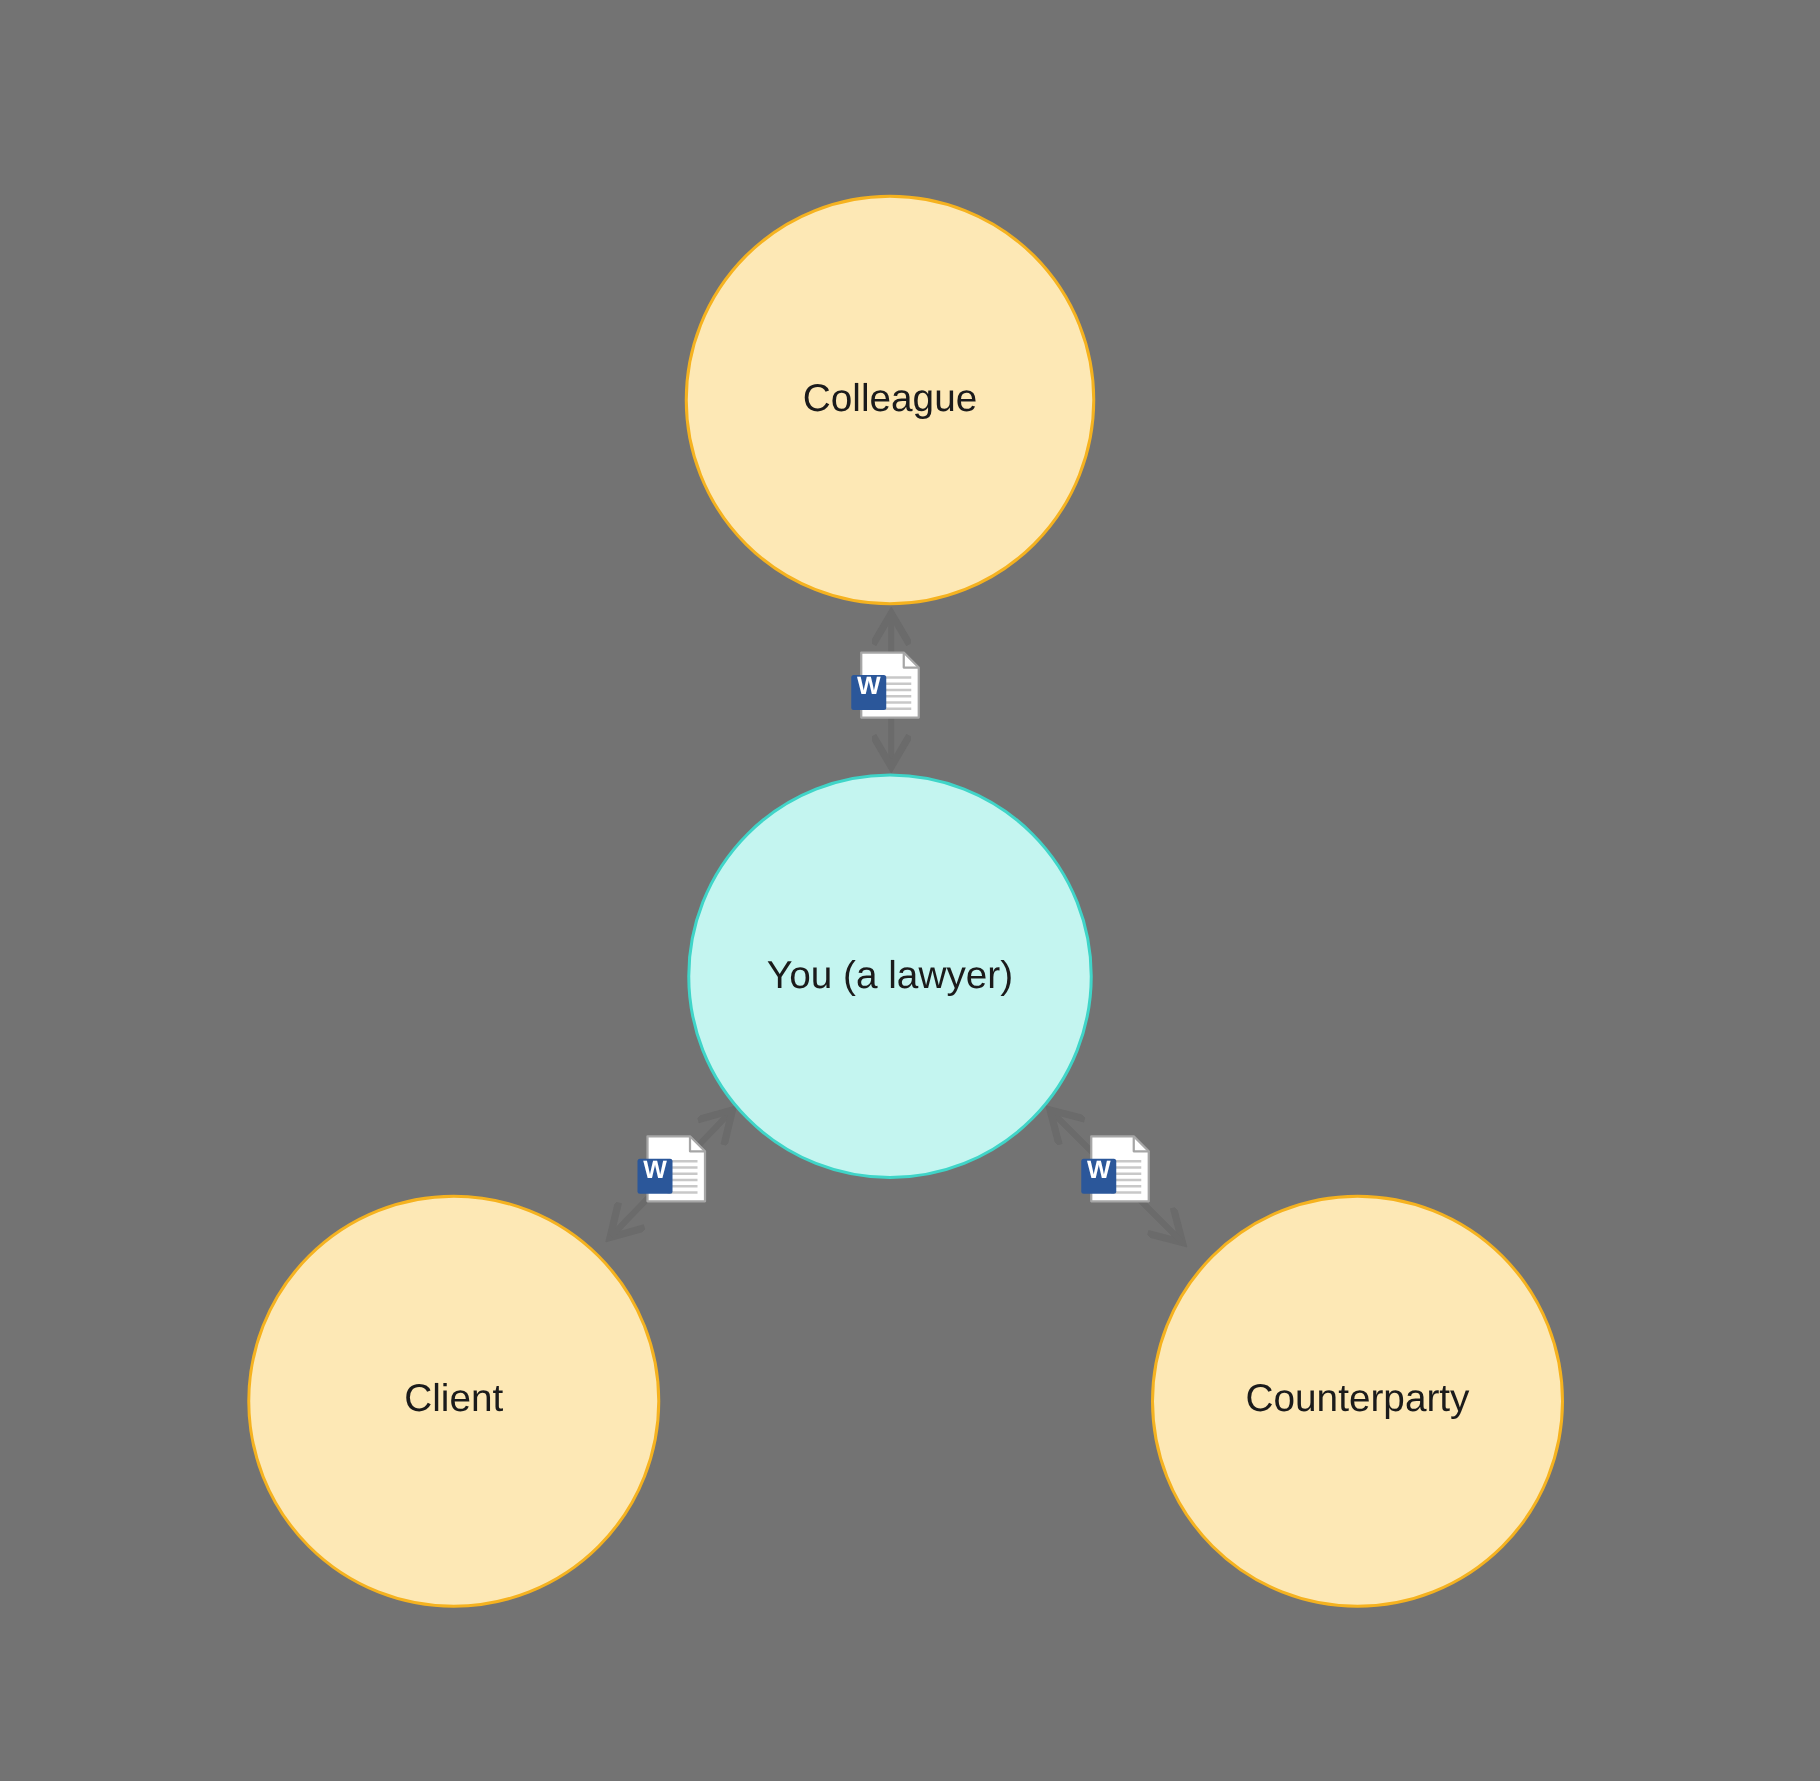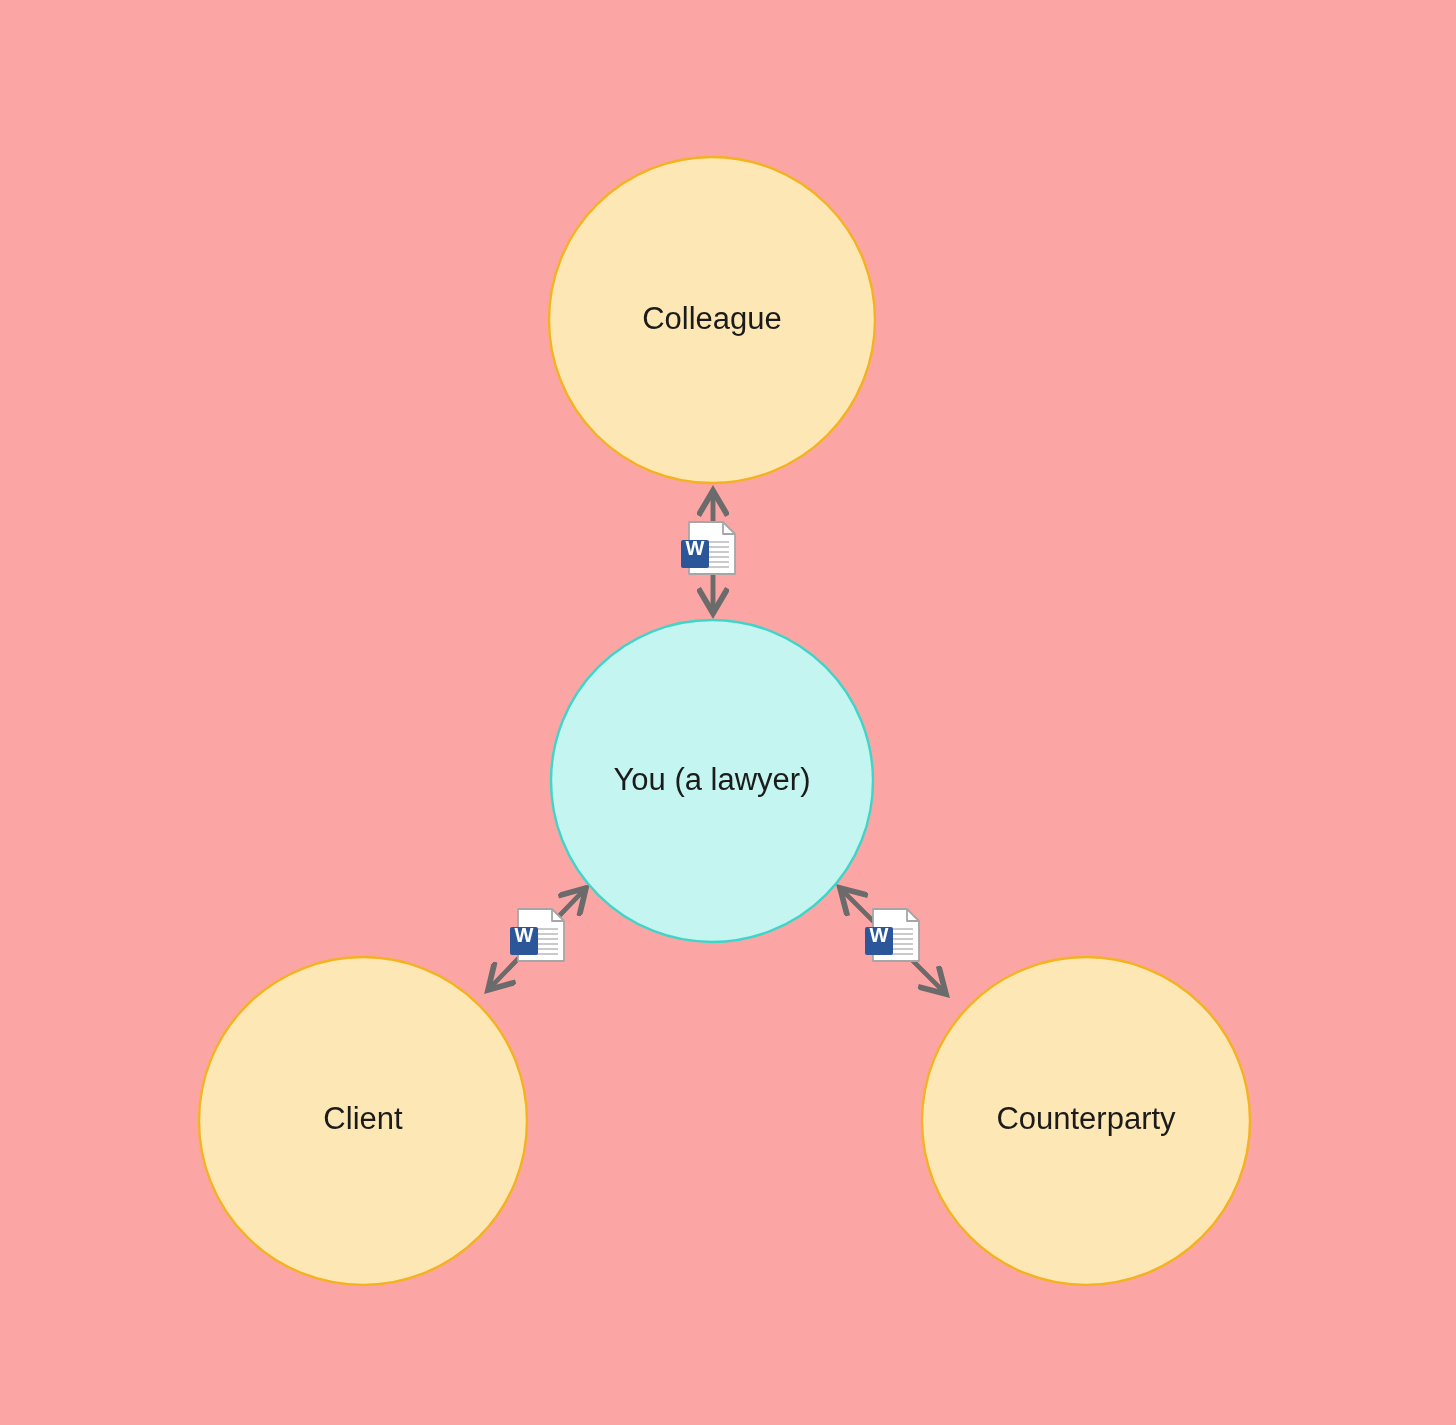--- a/index.html
+++ b/index.html
@@ -10,21 +10,21 @@
   body {
     width: 1456px;
     height: 1425px;
     font-family: "Liberation Sans", sans-serif;
     overflow: hidden;
   }
   #canvas {
     position: relative;
     width: 1456px;
     height: 1425px;
-    background: #fca5a5;
+    background: #737373;
   }
   #diagram-svg {
     position: absolute;
     top: 0;
     left: 0;
     width: 1456px;
     height: 1425px;
   }
   .node-label {
     font-family: "Liberation Sans", sans-serif;

